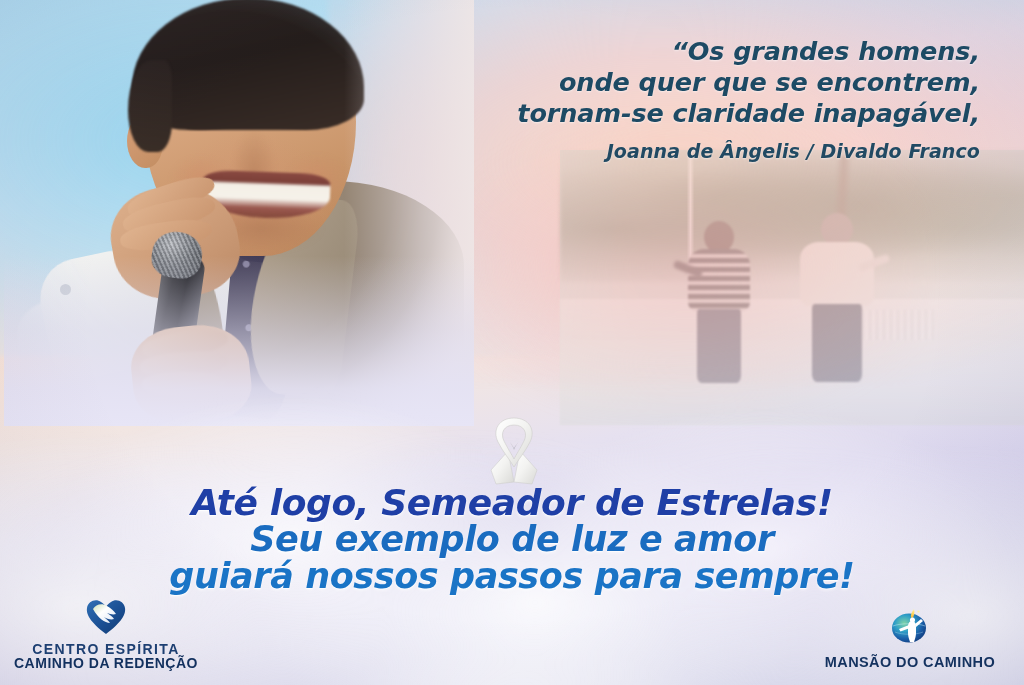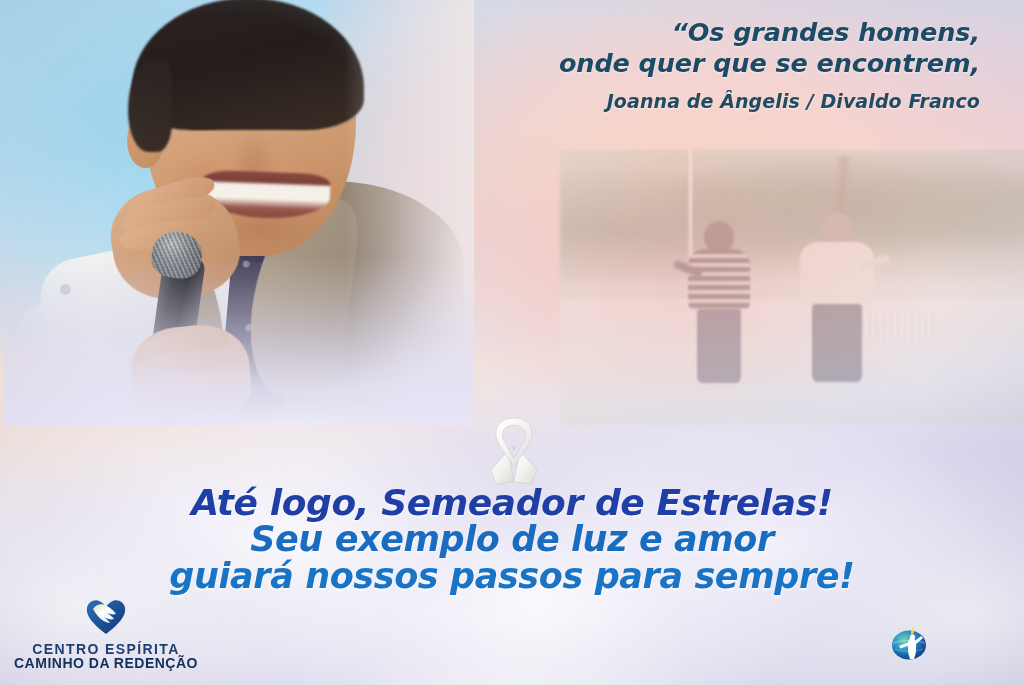--- a/index.html
+++ b/index.html
@@ -305,21 +305,21 @@
     position:absolute;left:0;bottom:0;width:470px;height:170px;
     background:linear-gradient(180deg, rgba(214,214,238,0) 0%, rgba(222,220,240,.55) 44%, rgba(228,226,244,.92) 78%, rgba(231,229,246,1) 100%);
   }
   .portrait-fade-r{
     position:absolute;right:0;top:0;width:130px;height:430px;
     background:linear-gradient(90deg, rgba(228,222,236,0) 0%, rgba(234,226,230,.60) 60%, rgba(238,230,230,.92) 100%);
   }
 
   
   .quote-block{
-    position:absolute;right:44px;top:17px;width:560px;
+    position:absolute;right:44px;top:36px;width:560px;
     text-align:right;
   }
   .quote-line{
     font-family:"DejaVu Sans", sans-serif;
     font-style:italic;font-weight:bold;
     font-size:25.5px;line-height:31px;
     letter-spacing:-.1px;
     color:#1d4a64;
     text-shadow:0 1px 2px rgba(255,255,255,.55);
     white-space:nowrap;
@@ -441,20 +441,21 @@
     <div class="portrait-fade"></div>
   </div>
 
   <div class="clouds2"></div>
   <div class="clouds"></div>
   <div class="vignette"></div>
 
   <div class="quote-block">
     <div class="quote-line">“Os grandes homens,</div>
     <div class="quote-line">onde quer que se encontrem,</div>
+    <div class="quote-line">tornam-se claridade inapagável,</div>
     <div class="quote-credit">Joanna de Ângelis / Divaldo Franco</div>
   </div>
 
   <div class="ribbon">
     <svg viewBox="0 0 70 78" width="70" height="78" aria-hidden="true">
       <defs>
         <linearGradient id="rg" x1="0" y1="0" x2="1" y2="1">
           <stop offset="0%" stop-color="#ffffff"></stop>
           <stop offset="48%" stop-color="#f3f3f1"></stop>
           <stop offset="100%" stop-color="#d9d9d6"></stop>
@@ -519,15 +520,16 @@
         <path d="M5 23 C12 20 30 20 37 23" stroke="#bfe6f2" stroke-width="0.9" fill="none" opacity=".55"></path>
         <path d="M7 29 C14 32 28 32 35 29" stroke="#bfe6f2" stroke-width="0.8" fill="none" opacity=".4"></path>
         <path d="M26 6 C23 10 22 13 24 16 C26 13 27 10 26 6 Z" fill="url(#fl)"></path>
         <circle cx="30.5" cy="8.5" r="1.1" fill="#fff0a8"></circle>
         <path d="M24.5 14.5 a2.6 2.6 0 1 1 -0.1 0 Z" fill="#ffffff"></path>
         <path d="M24 18 C21 18 20 21 20 24 L20 30 C20 33 21 36 22 39 L26 39 C27 36 28 33 28 30 L28 24 C28 21 27 18 24 18 Z" fill="#ffffff"></path>
         <path d="M21 22 L11 26 L12.5 28.5 L22 25 Z" fill="#ffffff"></path>
         <path d="M27 21 L33 16 L35 18 L28 24 Z" fill="#ffffff"></path>
       </svg>
     </span>
+    <div class="logo-r1">MANSÃO DO CAMINHO</div>
   </div>
 
 </div>
 
 </body></html>

